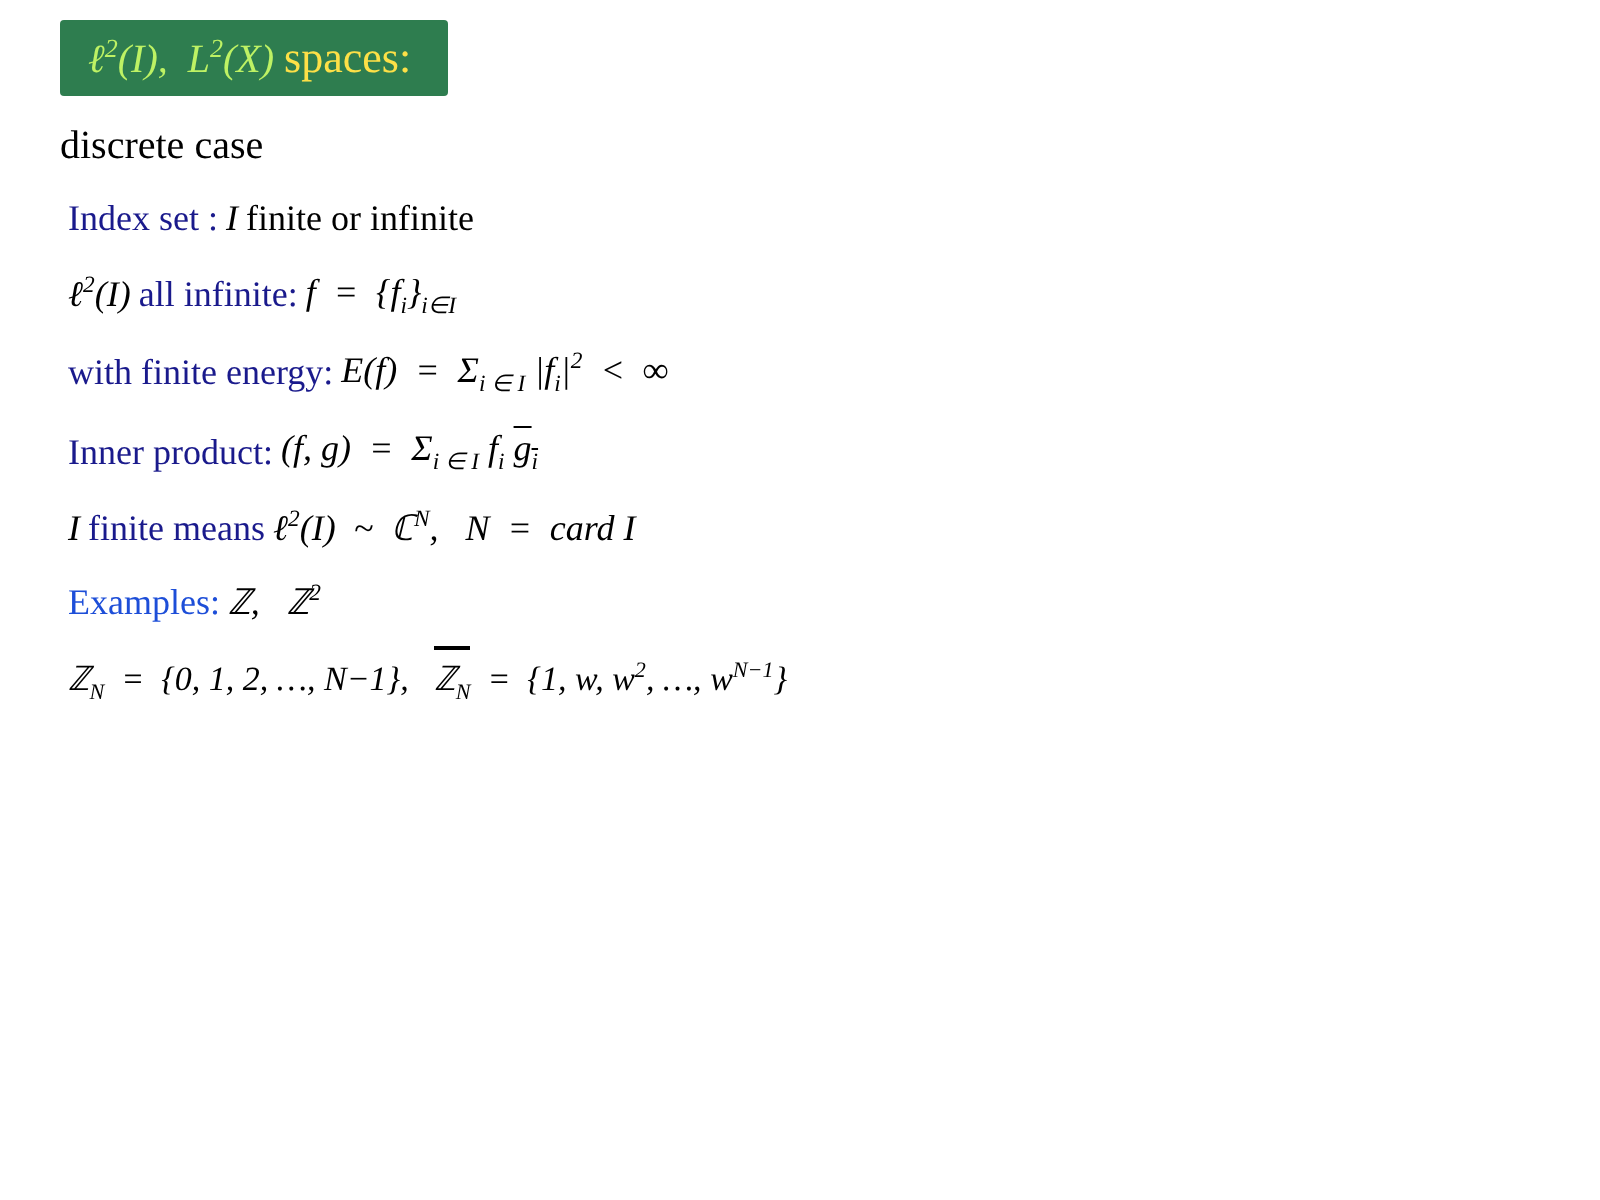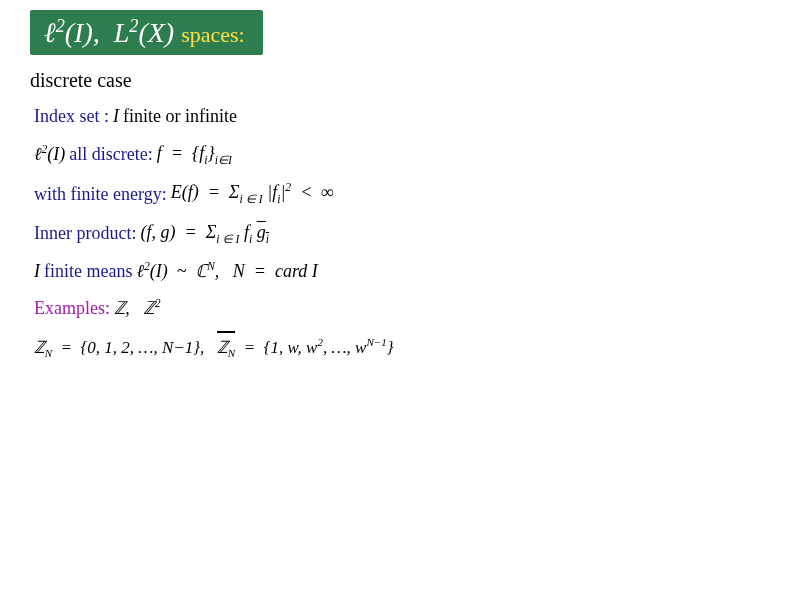--- a/index.html
+++ b/index.html
@@ -22,22 +22,22 @@
 
     
     .header-banner {
       background-color: #2e7d4f;
       display: inline-block;
       padding: 6px 18px 6px 14px;
       margin-bottom: 14px;
       border-radius: 2px;
     }
     .header-banner span {
-      color: #ffffff;
-      font-size: 28px;
+      color: #bef264;
+      font-size: 20px;
       font-style: italic;
     }
     .header-banner .banner-text {
       color: #fde047;
       font-size: 22px;
       font-style: normal;
     }
 
     
     .discrete-case {
@@ -71,21 +71,21 @@
       font-size: 0.65em;
       vertical-align: sub;
     }
 
     
     .math-inline {
       font-style: italic;
     }
 
     .examples-label {
-      color: #a21caf;
+      color: #1d4ed8;
     }
   </style>
 </head>
 <body>
 
 <div class="page">
 
   
   <div class="header-banner">
     <span>
@@ -102,21 +102,21 @@
     <span class="label-blue">Index set :</span>
     <span class="math-inline"><i>I</i></span>
     <span>finite or infinite</span>
   </div>
 
   
   <div class="content-row">
     <span class="math-inline">
       <i>ℓ</i><sup>2</sup>(<i>I</i>)
     </span>
-    <span class="label-blue">all discrete:</span>
+    <span class="label-blue">all infinite:</span>
     <span class="math-inline">
       <i>f</i> &nbsp;=&nbsp; {<i>f</i><sub><i>i</i></sub>}<sub><i>i</i>∈<i>I</i></sub>
     </span>
   </div>
 
   
   <div class="content-row">
     <span class="label-blue">with finite energy:</span>
     <span class="math-inline">
       <i>E</i>(<i>f</i>) &nbsp;=&nbsp; Σ<sub><i>i</i> ∈ <i>I</i></sub> |<i>f</i><sub><i>i</i></sub>|<sup>2</sup> &nbsp;&lt;&nbsp; ∞

